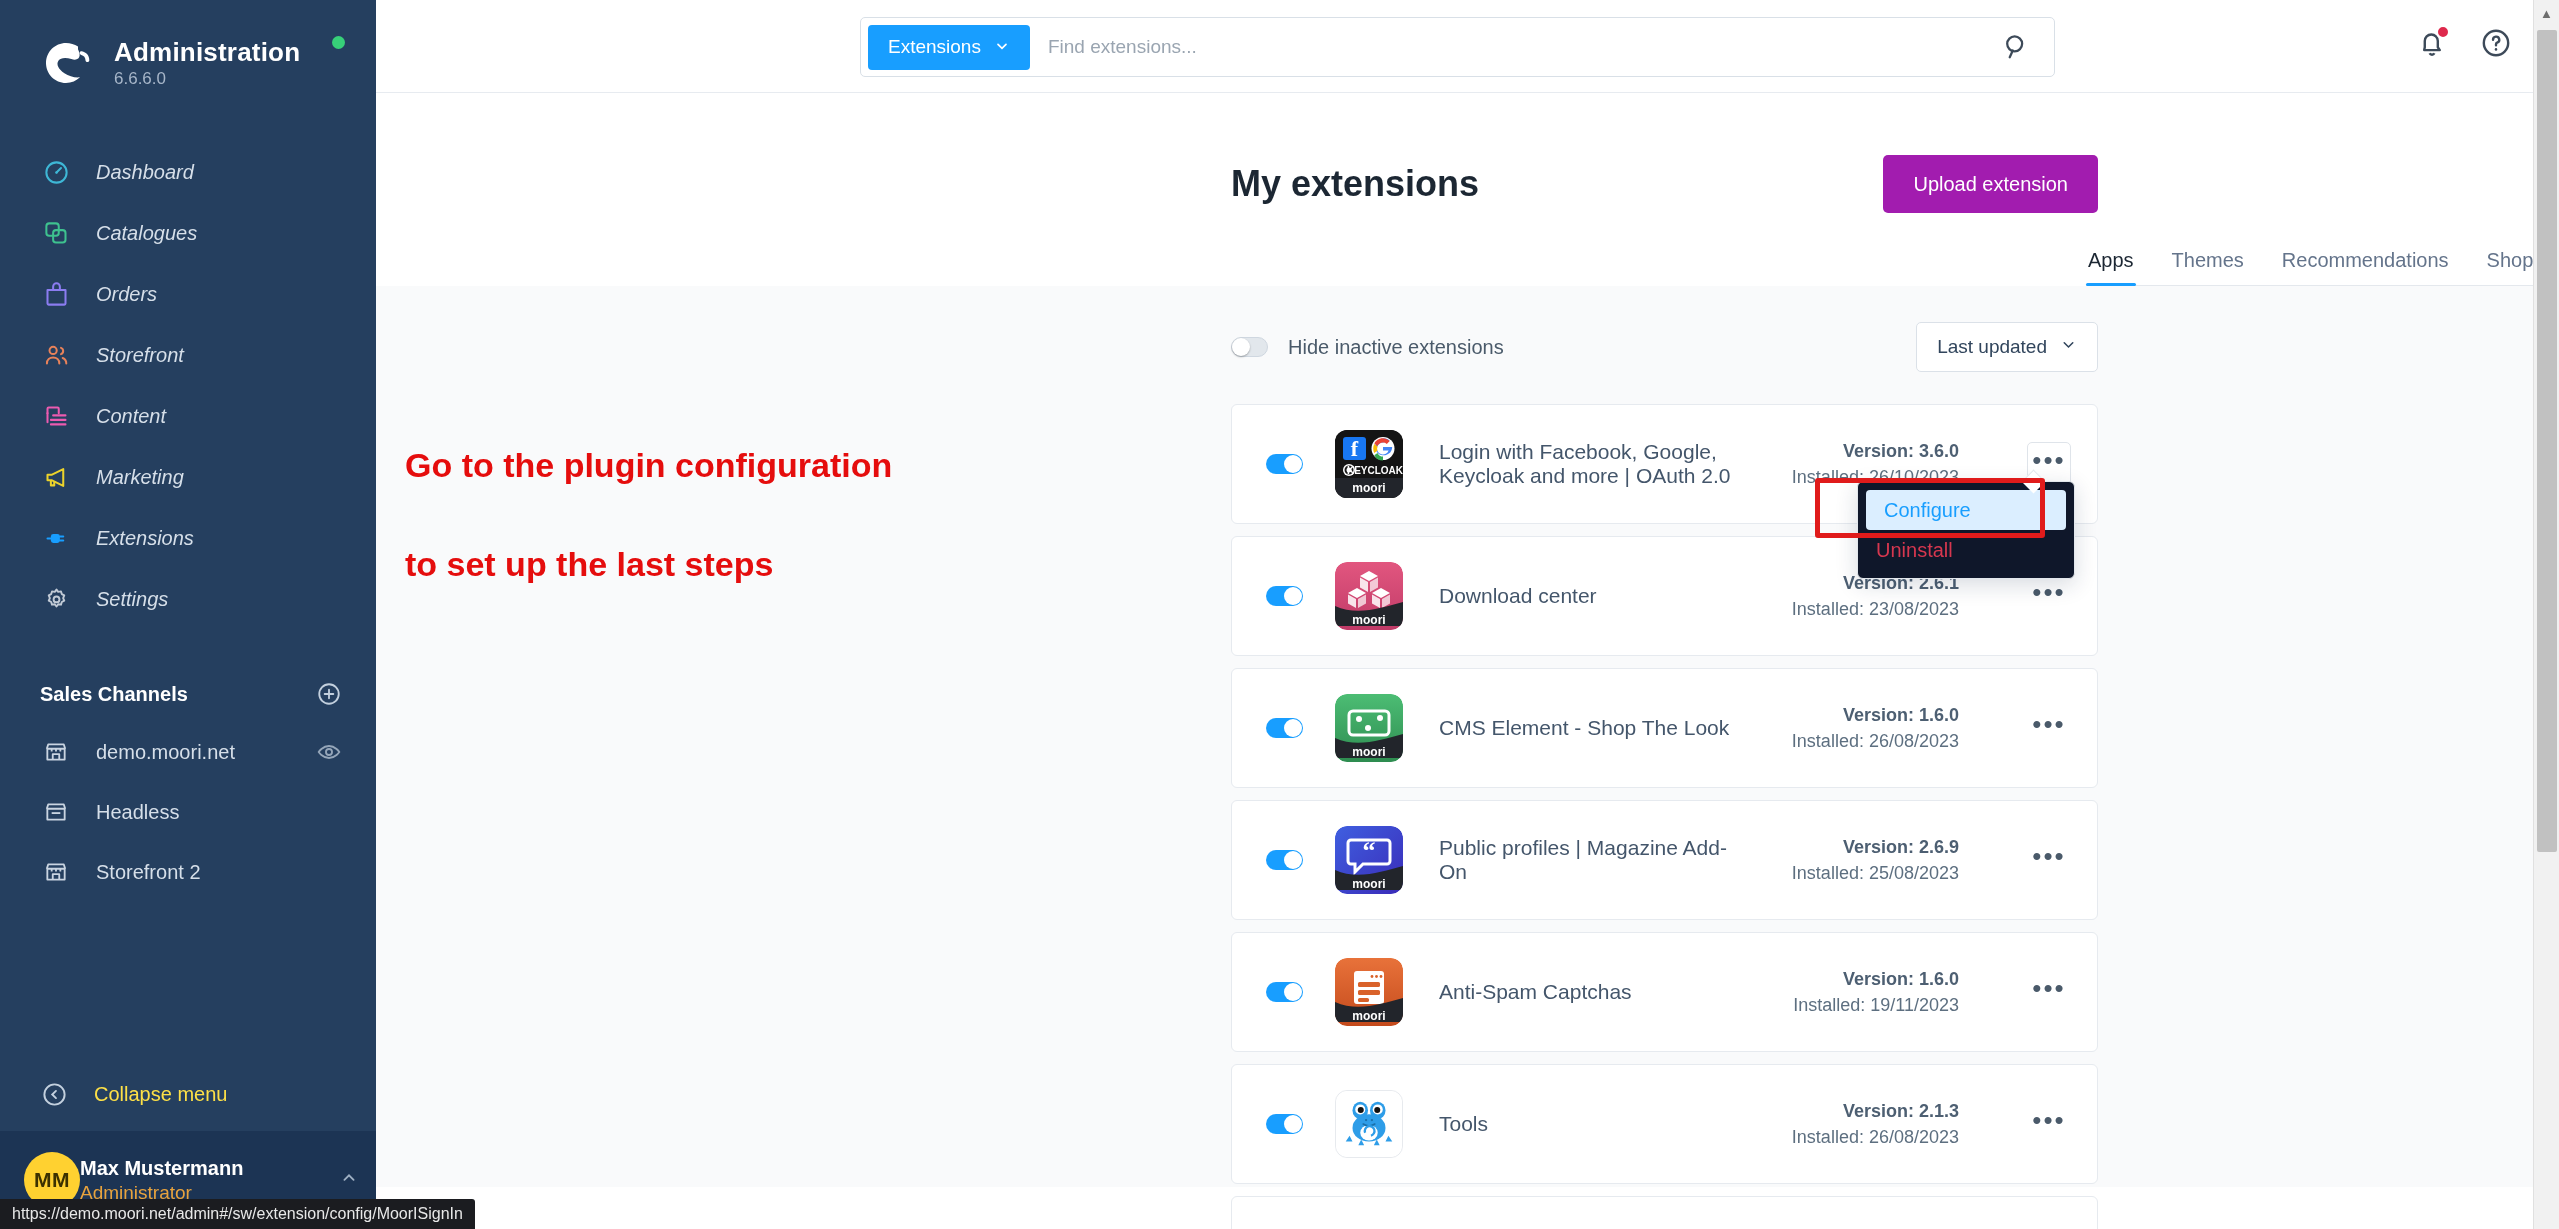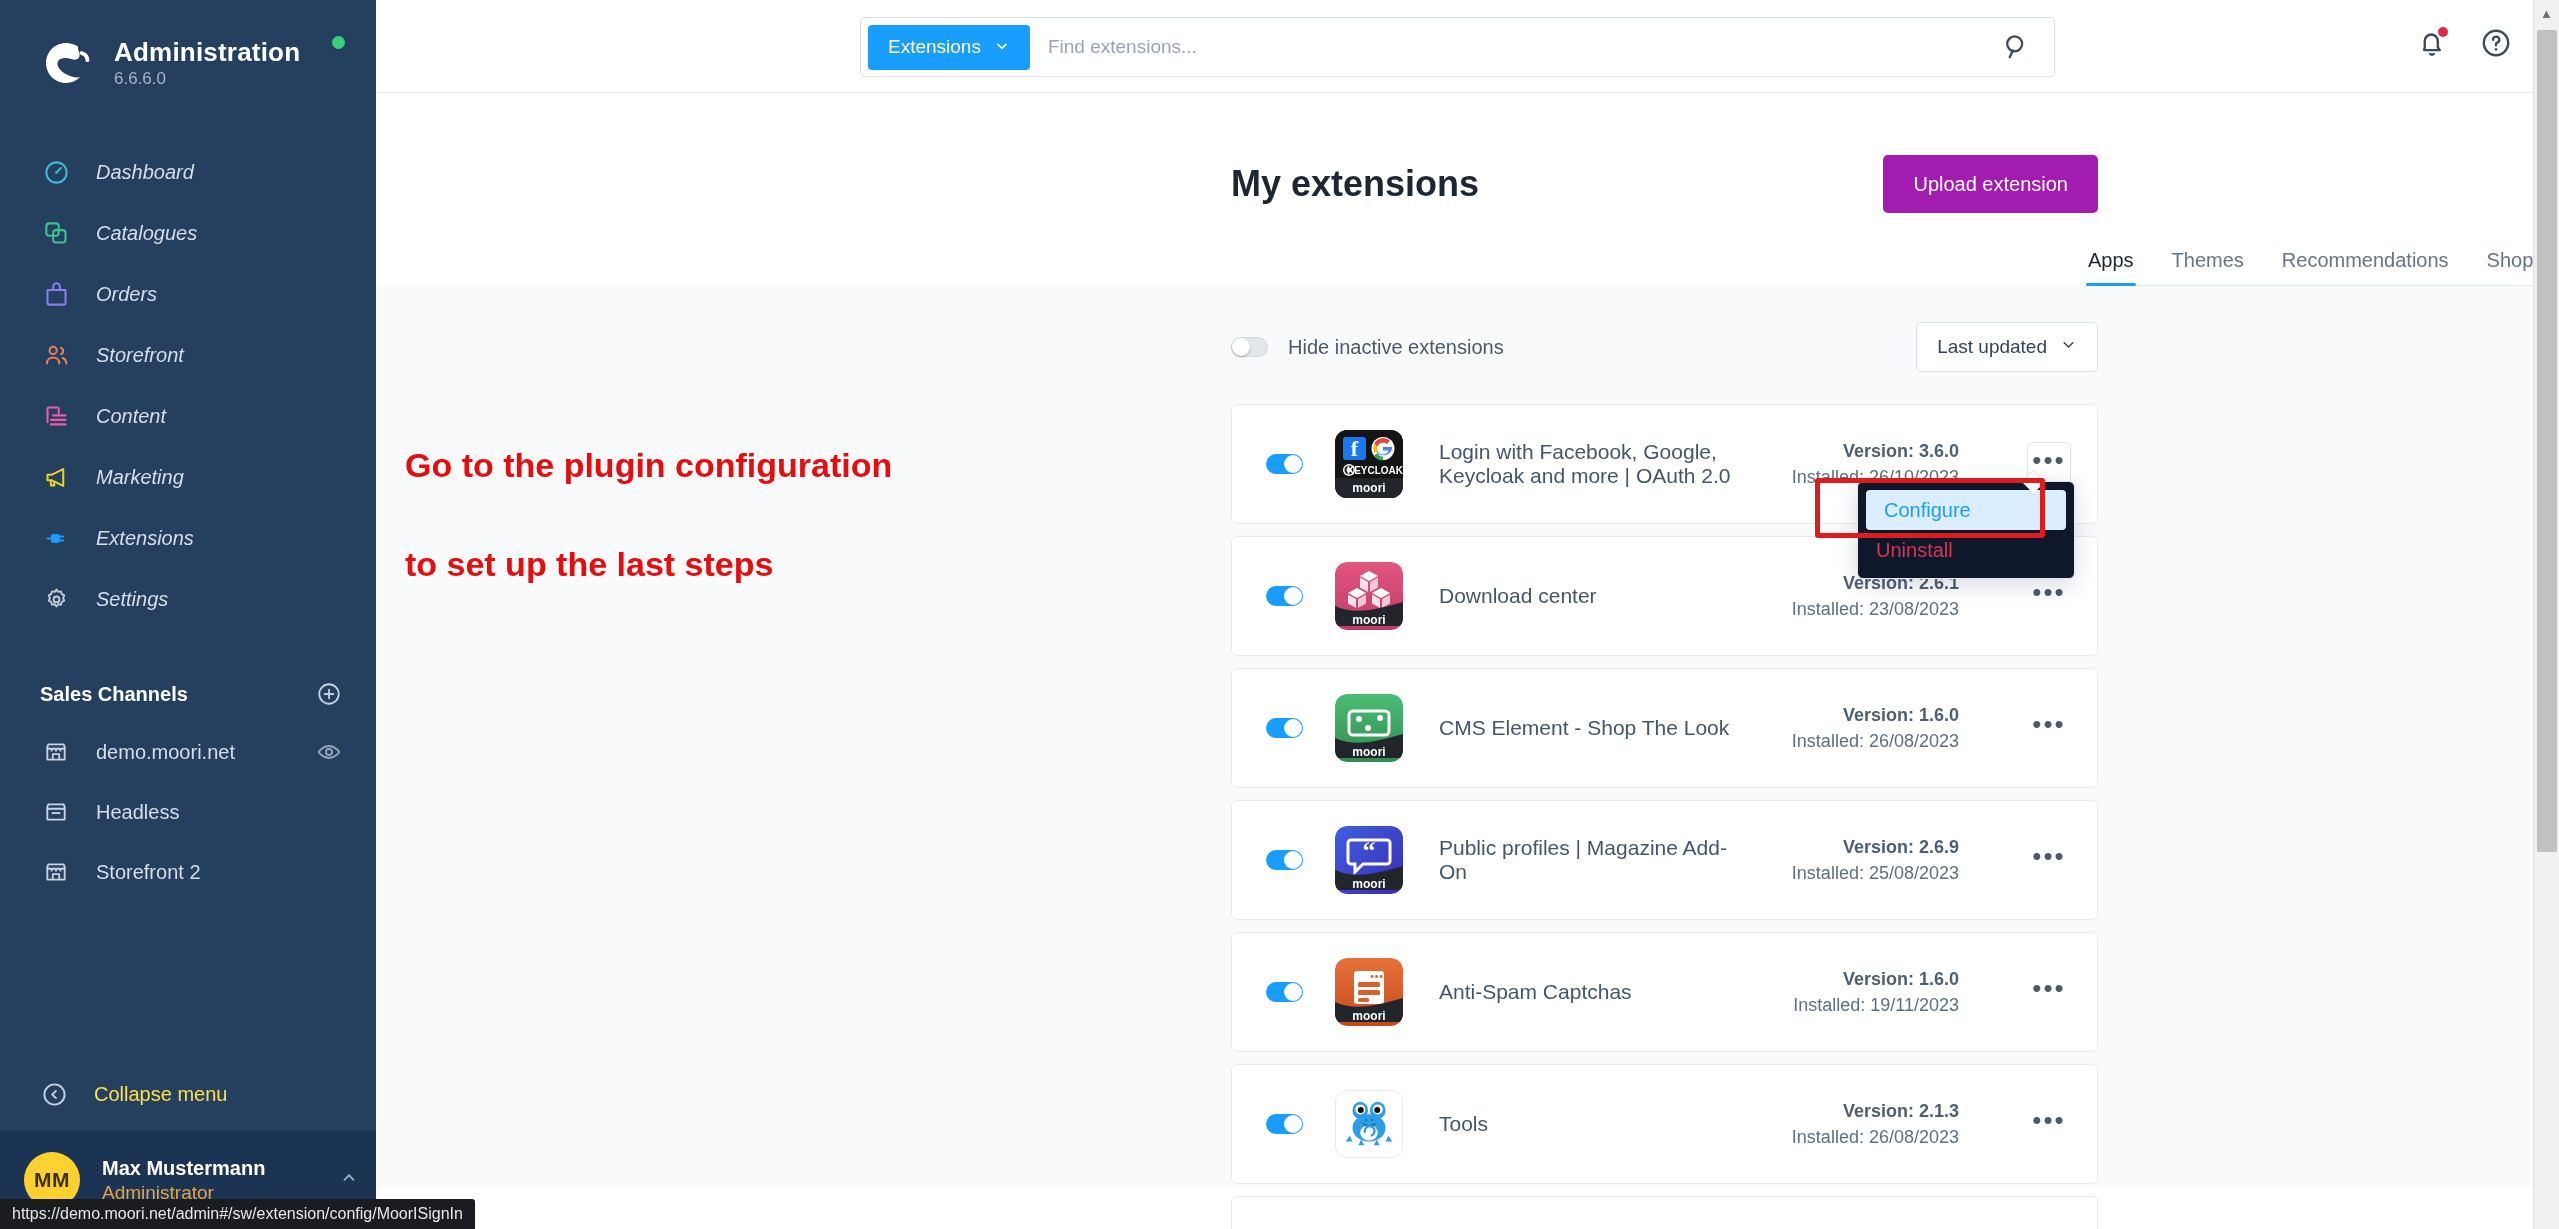--- a/index.html
+++ b/index.html
@@ -52,21 +52,21 @@
 
   .sb-collapse{
     margin-top:auto;
     display:flex; align-items:center; gap:24px;
     height:74px; padding-left:38px; cursor:pointer;
   }
   .sb-collapse span{ color:#fde047; font-size:20px; }
 
   .sb-user{
     background:#1d3css; background:#1c3454;
-    display:flex; align-items:center; gap:22px;
+    display:flex; align-items:center; 
     height:98px; padding:0 16px 0 24px; cursor:pointer;
   }
   .avatar{
     width:56px; height:56px; border-radius:50%;
     background:#ffd130; color:#3c3100; font-weight:bold; font-size:21px;
     display:flex; align-items:center; justify-content:center; flex:0 0 56px;
     letter-spacing:.5px;
   }
   .u-meta{ display:flex; flex-direction:column; line-height:1.3; flex:1; }
   .u-name{ color:#fff; font-size:20px; font-weight:bold; }

